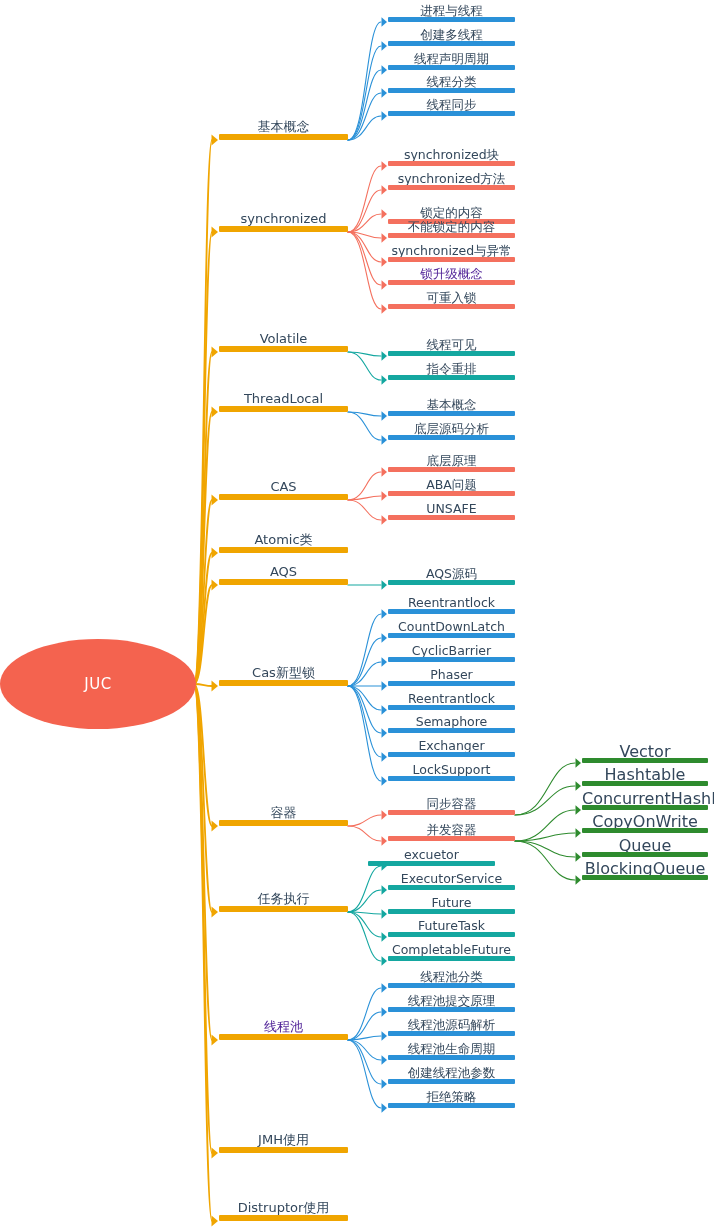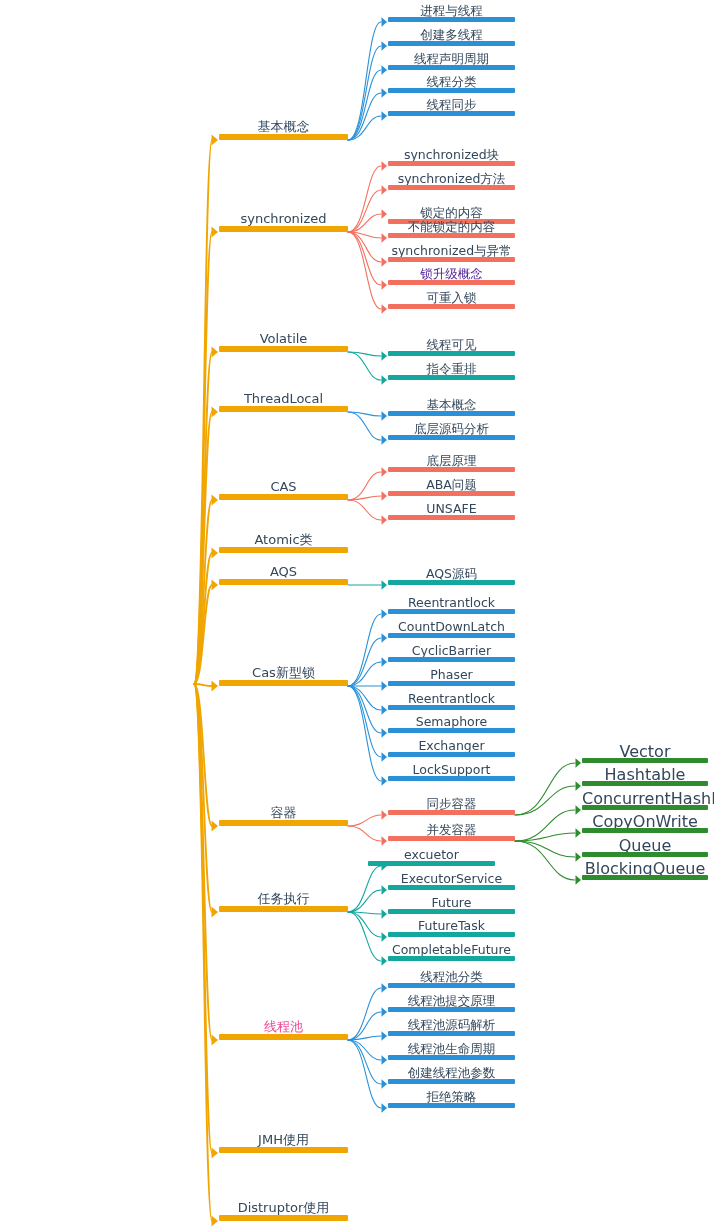--- a/index.html
+++ b/index.html
@@ -189,20 +189,23 @@
       <path d="M 348 1040 C 366.15 1040, 366.15 1084, 381 1084" fill="none" stroke="#2a91d8" stroke-width="1.1" stroke-linecap="round"></path>
       <path d="M 381.5 1079.325 L 387 1084 L 381.5 1088.675 Z" fill="#2a91d8"></path>
       <path d="M 348 1040 C 366.15 1040, 366.15 1108, 381 1108" fill="none" stroke="#2a91d8" stroke-width="1.1" stroke-linecap="round"></path>
       <path d="M 381.5 1103.325 L 387 1108 L 381.5 1112.675 Z" fill="#2a91d8"></path>
       <path d="M 194 684 C 203.9 684, 203.9 1153, 212 1153" fill="none" stroke="#f0a500" stroke-width="1.8" stroke-linecap="round"></path>
       <path d="M 211.5 1147.475 L 218 1153 L 211.5 1158.525 Z" fill="#f0a500"></path>
       <path d="M 194 684 C 203.9 684, 203.9 1221, 212 1221" fill="none" stroke="#f0a500" stroke-width="1.8" stroke-linecap="round"></path>
       <path d="M 211.5 1215.475 L 218 1221 L 211.5 1226.525 Z" fill="#f0a500"></path>
     </svg>
 
+  <div class="root-node" id="root-node" style="left: 0px; top: 639px; width: 196px; height: 90px; background: rgb(244, 99, 79);">
+    <span class="root-label">JUC</span>
+  </div>
 
   <div id="nodes">
       <div class="node lvl1" style="left: 219px; top: 116px; width: 129px; height: 24px;">
         <div class="label" style="color: rgb(51, 71, 91);">基本概念</div>
         <div class="bar" style="background: rgb(240, 165, 0);"></div>
       </div>
       <div class="node lvl2" style="left: 388px; top: -2px; width: 127px; height: 24px;">
         <div class="label" style="color: rgb(51, 71, 91);">进程与线程</div>
         <div class="bar" style="background: rgb(42, 145, 216);"></div>
       </div>
@@ -396,21 +399,21 @@
       </div>
       <div class="node lvl2" style="left: 388px; top: 913px; width: 127px; height: 24px;">
         <div class="label" style="color: rgb(51, 71, 91);">FutureTask</div>
         <div class="bar" style="background: rgb(20, 167, 160);"></div>
       </div>
       <div class="node lvl2" style="left: 388px; top: 937px; width: 127px; height: 24px;">
         <div class="label" style="color: rgb(51, 71, 91);">CompletableFuture</div>
         <div class="bar" style="background: rgb(20, 167, 160);"></div>
       </div>
       <div class="node lvl1" style="left: 219px; top: 1016px; width: 129px; height: 24px;">
-        <div class="label" style="color: #ec4899;">线程池</div>
+        <div class="label" style="color: #4c1d95;">线程池</div>
         <div class="bar" style="background: rgb(240, 165, 0);"></div>
       </div>
       <div class="node lvl2" style="left: 388px; top: 964px; width: 127px; height: 24px;">
         <div class="label" style="color: rgb(51, 71, 91);">线程池分类</div>
         <div class="bar" style="background: rgb(42, 145, 216);"></div>
       </div>
       <div class="node lvl2" style="left: 388px; top: 988px; width: 127px; height: 24px;">
         <div class="label" style="color: rgb(51, 71, 91);">线程池提交原理</div>
         <div class="bar" style="background: rgb(42, 145, 216);"></div>
       </div>

